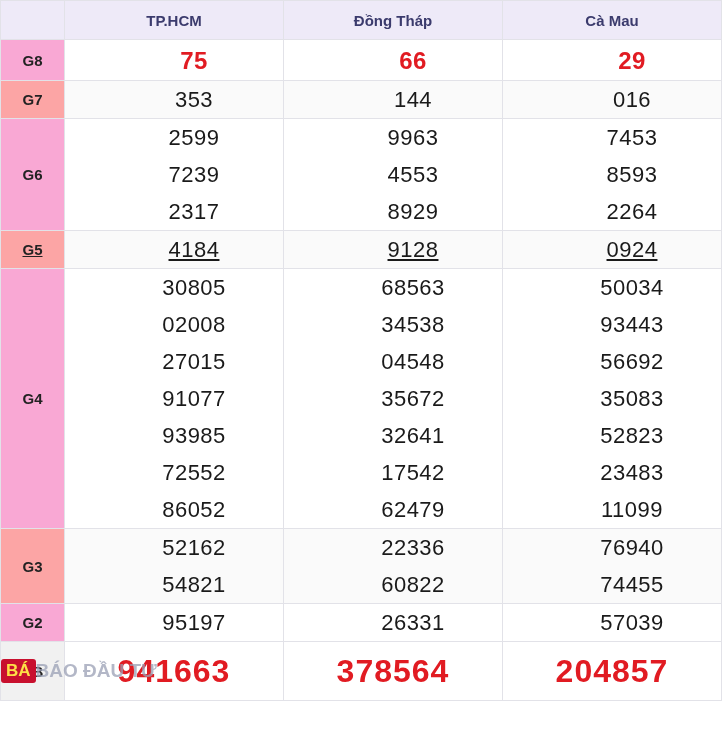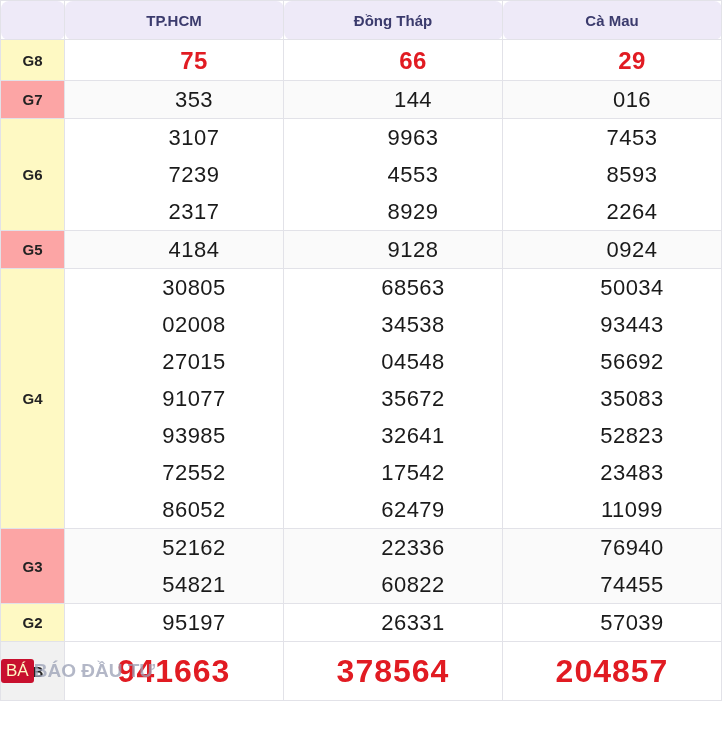--- a/index.html
+++ b/index.html
@@ -27,28 +27,27 @@
   col.col-label { width: 64px; }
   col.col-prov  { width: 219px; }
 
   thead th {
     background: #eeeaf8;
     color: #3b3b6d;
     font-size: 15px;
     font-weight: bold;
     height: 38px;
     border-top: none;
-    border-radius: 8px;
   }
   thead th.corner {
     background: #eeeaf8;
   }
 
   td.label {
-    background: #fef9c3;
+    background: #f9a8d4;
     color: #222222;
     font-weight: bold;
     font-size: 15px;
     width: 64px;
   }
   td.num {
     font-size: 22px;
     color: #1a1a1a;
     letter-spacing: 0.5px;
   }
@@ -63,21 +62,21 @@
 
   td.special {
     color: #e11b22;
     font-weight: bold;
     font-size: 24px;
   }
   td.g7 .line, td.g5 .line, td.g2 .line, td.g1 .line { }
 
   tr.r-g8 td { height: 40px; }
   tr.r-g7 td { height: 37px; }
-  tr.r-g5 td { height: 37px; }
+  tr.r-g5 td { height: 37px; text-decoration: underline; }
   tr.r-g2 td { height: 37px; }
   tr.r-g1 td { height: 38px; }
 
   tr.r-db td.label {
     background: #f1f1f1;
     position: relative;
   }
   tr.r-db td.db-num {
     color: #e11b22;
     font-weight: bold;
@@ -91,22 +90,22 @@
     top: 50%;
     transform: translateY(-50%);
     width: 180px;
     text-align: left;
     pointer-events: none;
     white-space: nowrap;
   }
   .wm-badge {
     display: inline-block;
     background: #c8102e;
-    color: #fef9c3;
-    font-weight: normal;
+    color: #fde047;
+    font-weight: bold;
     font-size: 17px;
     padding: 2px 5px;
     border-radius: 3px;
     vertical-align: middle;
   }
   .wm-text {
     display: inline-block;
     color: #9aa0b5;
     font-weight: bold;
     font-size: 19px;
@@ -157,21 +156,21 @@
           <span class="line">144</span>
         </td>
       <td class="num g7">
           <span class="line">016</span>
         </td>
     </tr>
 
     <tr class="r-g6">
       <td class="label">G6</td>
       <td class="num">
-        <span class="line">3107</span>
+        <span class="line">2599</span>
         <span class="line">7239</span>
         <span class="line">2317</span>
       </td>
       <td class="num">
         <span class="line">9963</span>
         <span class="line">4553</span>
         <span class="line">8929</span>
       </td>
       <td class="num">
         <span class="line">7453</span>

